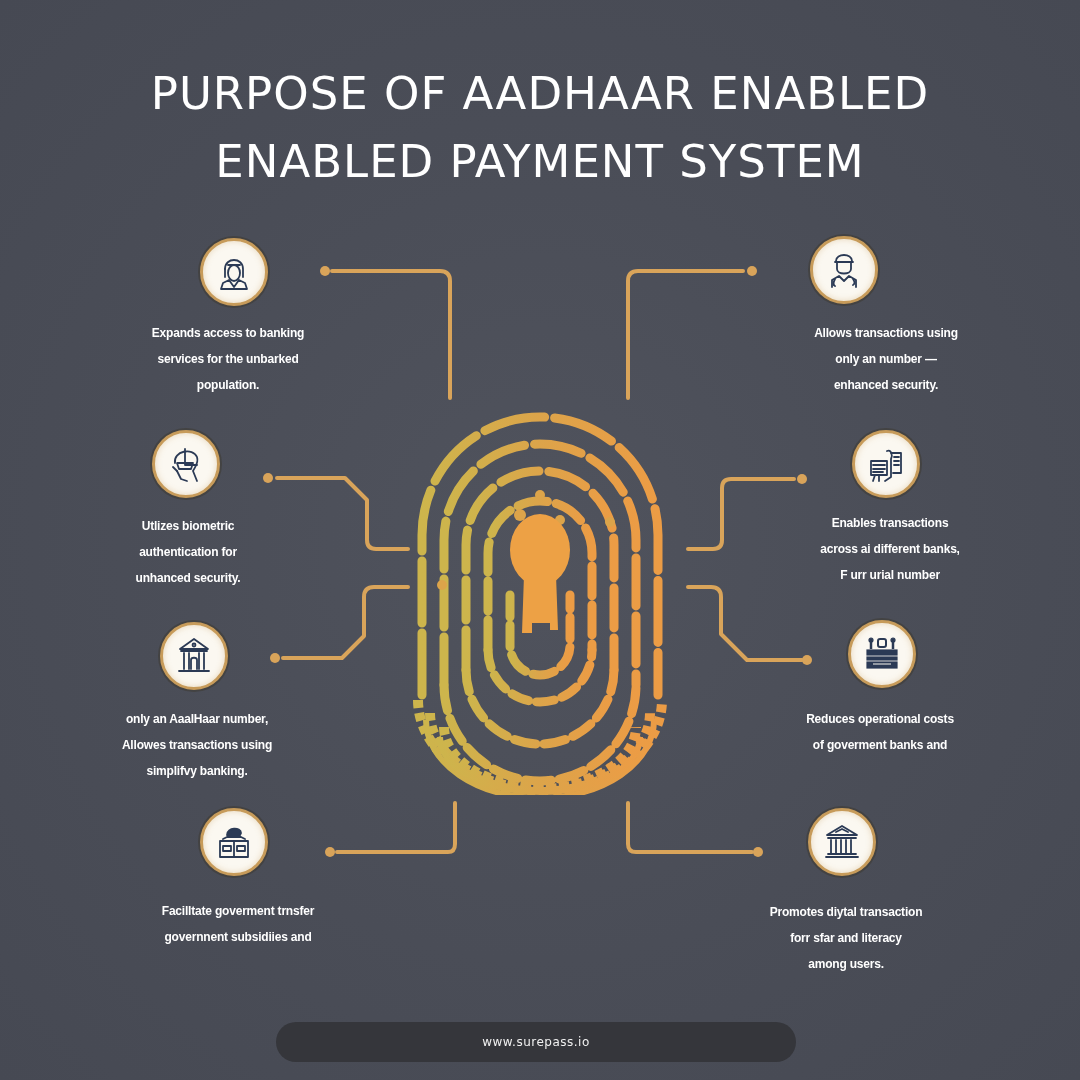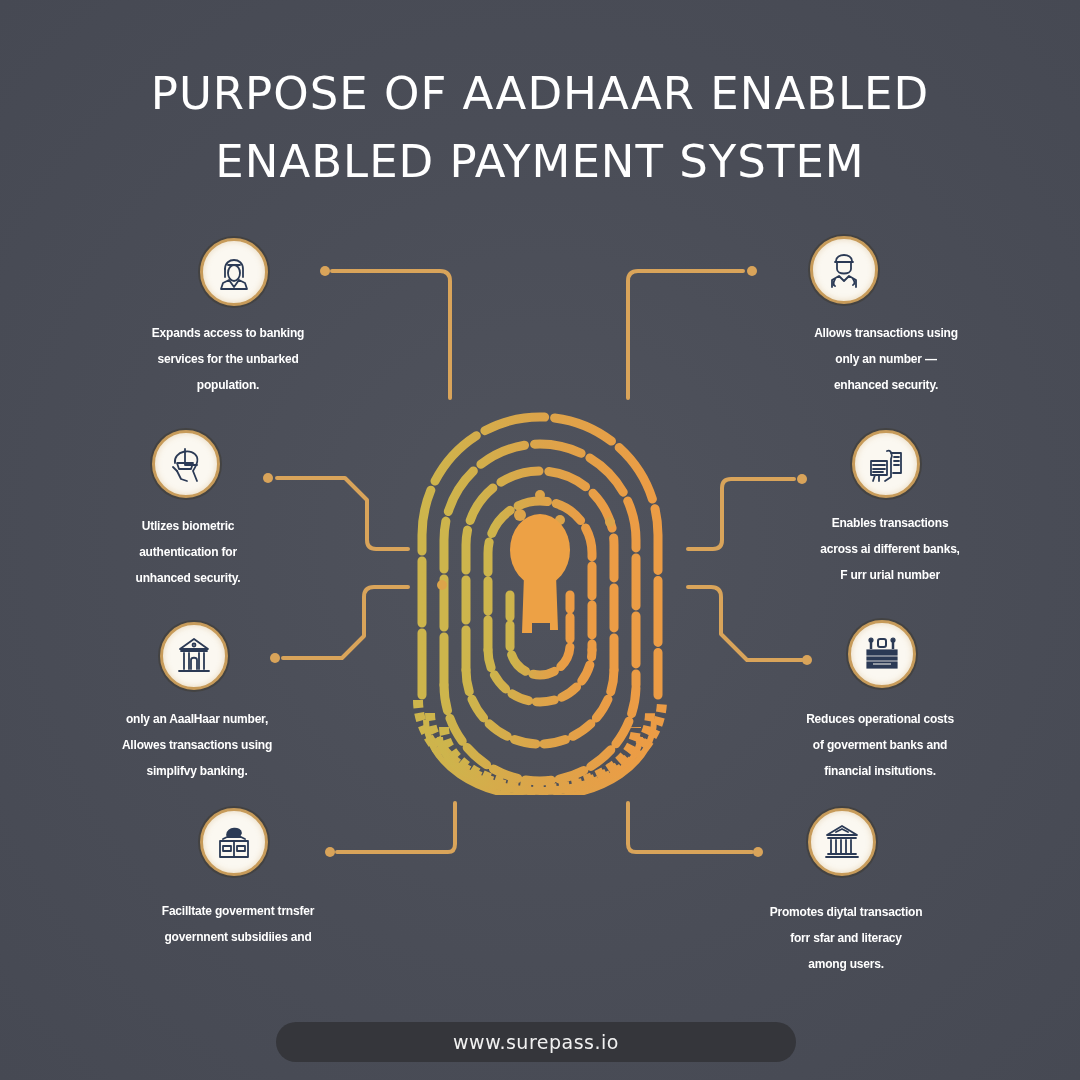--- a/index.html
+++ b/index.html
@@ -81,21 +81,21 @@
       left: 276px;
       top: 1022px;
       width: 520px;
       height: 40px;
       border-radius: 20px;
       background: #35363b;
       display: flex;
       align-items: center;
       justify-content: center;
       font-family: "DejaVu Sans", sans-serif;
-      font-size: 19px;
+      font-size: 12px;
       color: #f1f1f1;
       letter-spacing: 0.5px;
     }
   </style>
 </head>
 <body>
 
 <div class="bg-glow"></div>
 
 <h1 class="title" style="margin:0;">
@@ -268,21 +268,20 @@
     <circle cx="34" cy="9" r="2"></circle>
     <rect x="8" y="19" width="30" height="5"></rect>
     <rect x="8" y="26" width="30" height="3"></rect>
     <rect x="8" y="31" width="30" height="6"></rect>
     <path d="M14 33 H32" stroke="#fbf8f1" stroke-width="1"></path>
   </svg>
 </div>
 <div class="card-text" style="left:740px;top:706px;width:280px;">
   <span>Reduces operational costs</span>
   <span>of goverment banks and</span>
-  <span>financial insitutions.</span>
 </div>
 
 <div class="icon-circle" style="left:200px;top:808px;">
   <svg viewBox="0 0 46 46" fill="none" stroke="#2b3a55" stroke-width="1.8" stroke-linecap="round" stroke-linejoin="round">
     <path d="M16 16 C16 8 30 8 30 14 L28 18 H18 Z" fill="#2b3a55"></path>
     <path d="M12 20 L16 18 H30 L34 20"></path>
     <rect x="9" y="22" width="28" height="16"></rect>
     <path d="M23 22 V38"></path>
     <rect x="12" y="27" width="8" height="5"></rect>
     <rect x="26" y="27" width="8" height="5"></rect>

